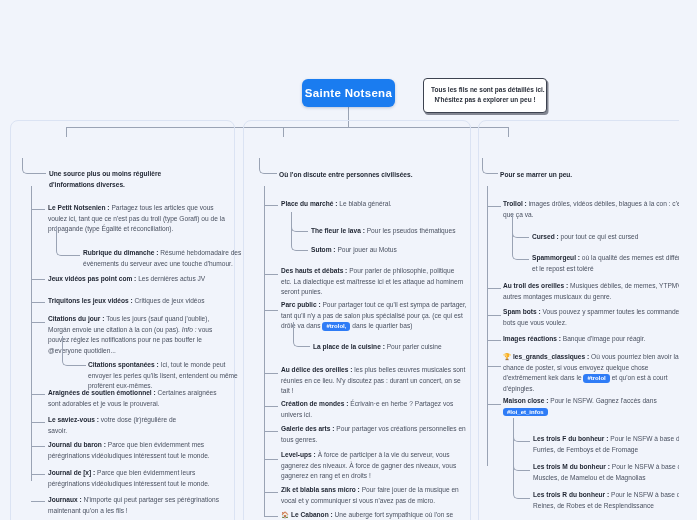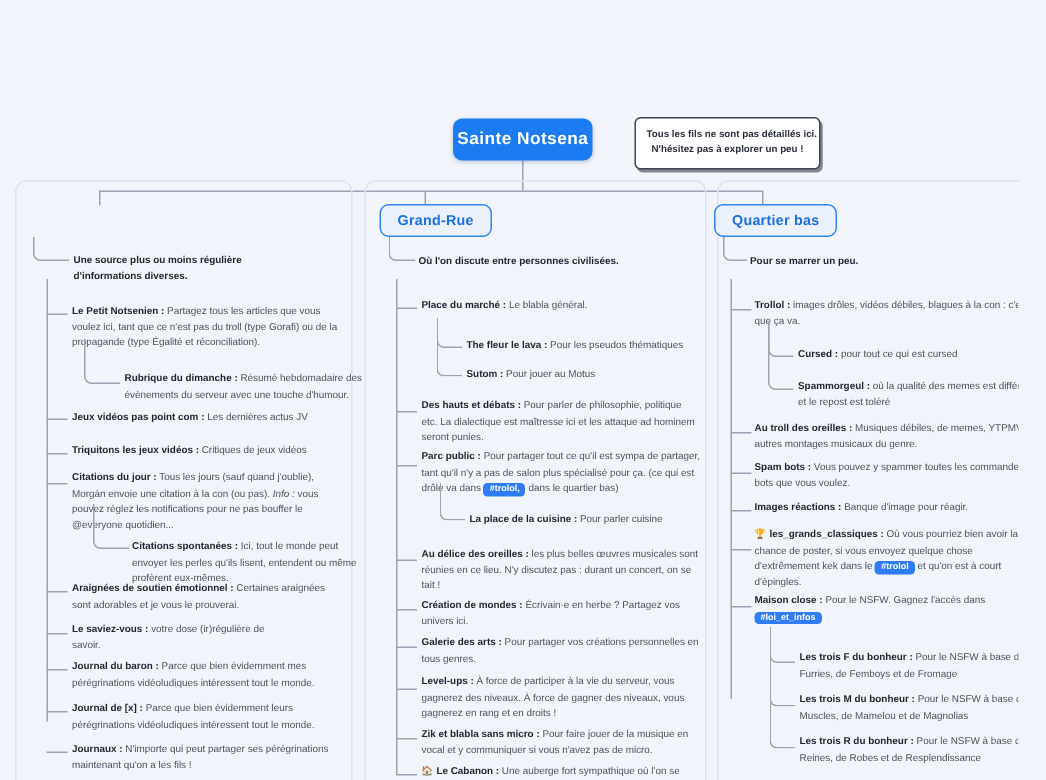--- a/index.html
+++ b/index.html
@@ -211,21 +211,20 @@
     <b>Journal de [x] :</b>
     <span>Parce que bien évidemment leurs pérégrinations vidéoludiques intéressent tout le monde.</span>
   </div>
 
   <div class="stub" style="left:31px; top:501px; width:14px;"></div>
   <div class="node" style="left:48px; top:495px; width:185px;">
     <b>Journaux :</b>
     <span>N'importe qui peut partager ses pérégrinations maintenant qu'on a les fils !</span>
   </div>
 
-  <div class="branch-head" style="left:253px; top:136px;">Grand-Rue</div>
   <div class="elbow" style="left:259px; top:158px; width:18px; height:16px;"></div>
   <div class="node intro" style="left:279px; top:170px; width:190px;">Où l'on discute entre personnes civilisées.</div>
 
   <div class="vline" style="left:264px; top:186px; height:330px;"></div>
 
   <div class="stub" style="left:264px; top:205px; width:14px;"></div>
   <div class="node" style="left:281px; top:199px; width:185px;">
     <b>Place du marché :</b>
     <span>Le blabla général.</span>
   </div>
@@ -289,21 +288,20 @@
     <span>Pour faire jouer de la musique en vocal et y communiquer si vous n'avez pas de micro.</span>
   </div>
 
   <div class="stub" style="left:264px; top:516px; width:14px;"></div>
   <div class="node" style="left:281px; top:510px; width:188px;">
     <span class="emo">🏠</span>
     <b>Le Cabanon :</b>
     <span>Une auberge fort sympathique où l'on se</span>
   </div>
 
-  <div class="branch-head" style="left:476px; top:136px;">Quartier bas</div>
   <div class="elbow" style="left:482px; top:158px; width:16px; height:16px;"></div>
   <div class="node intro" style="left:500px; top:170px; width:190px;">Pour se marrer un peu.</div>
 
   <div class="vline" style="left:487px; top:186px; height:280px;"></div>
 
   <div class="stub" style="left:487px; top:206px; width:14px;"></div>
   <div class="node" style="left:503px; top:199px; width:190px;">
     <b>Trollol :</b>
     <span>images drôles, vidéos débiles, blagues à la con : c'est là que ça va.</span>
   </div>

